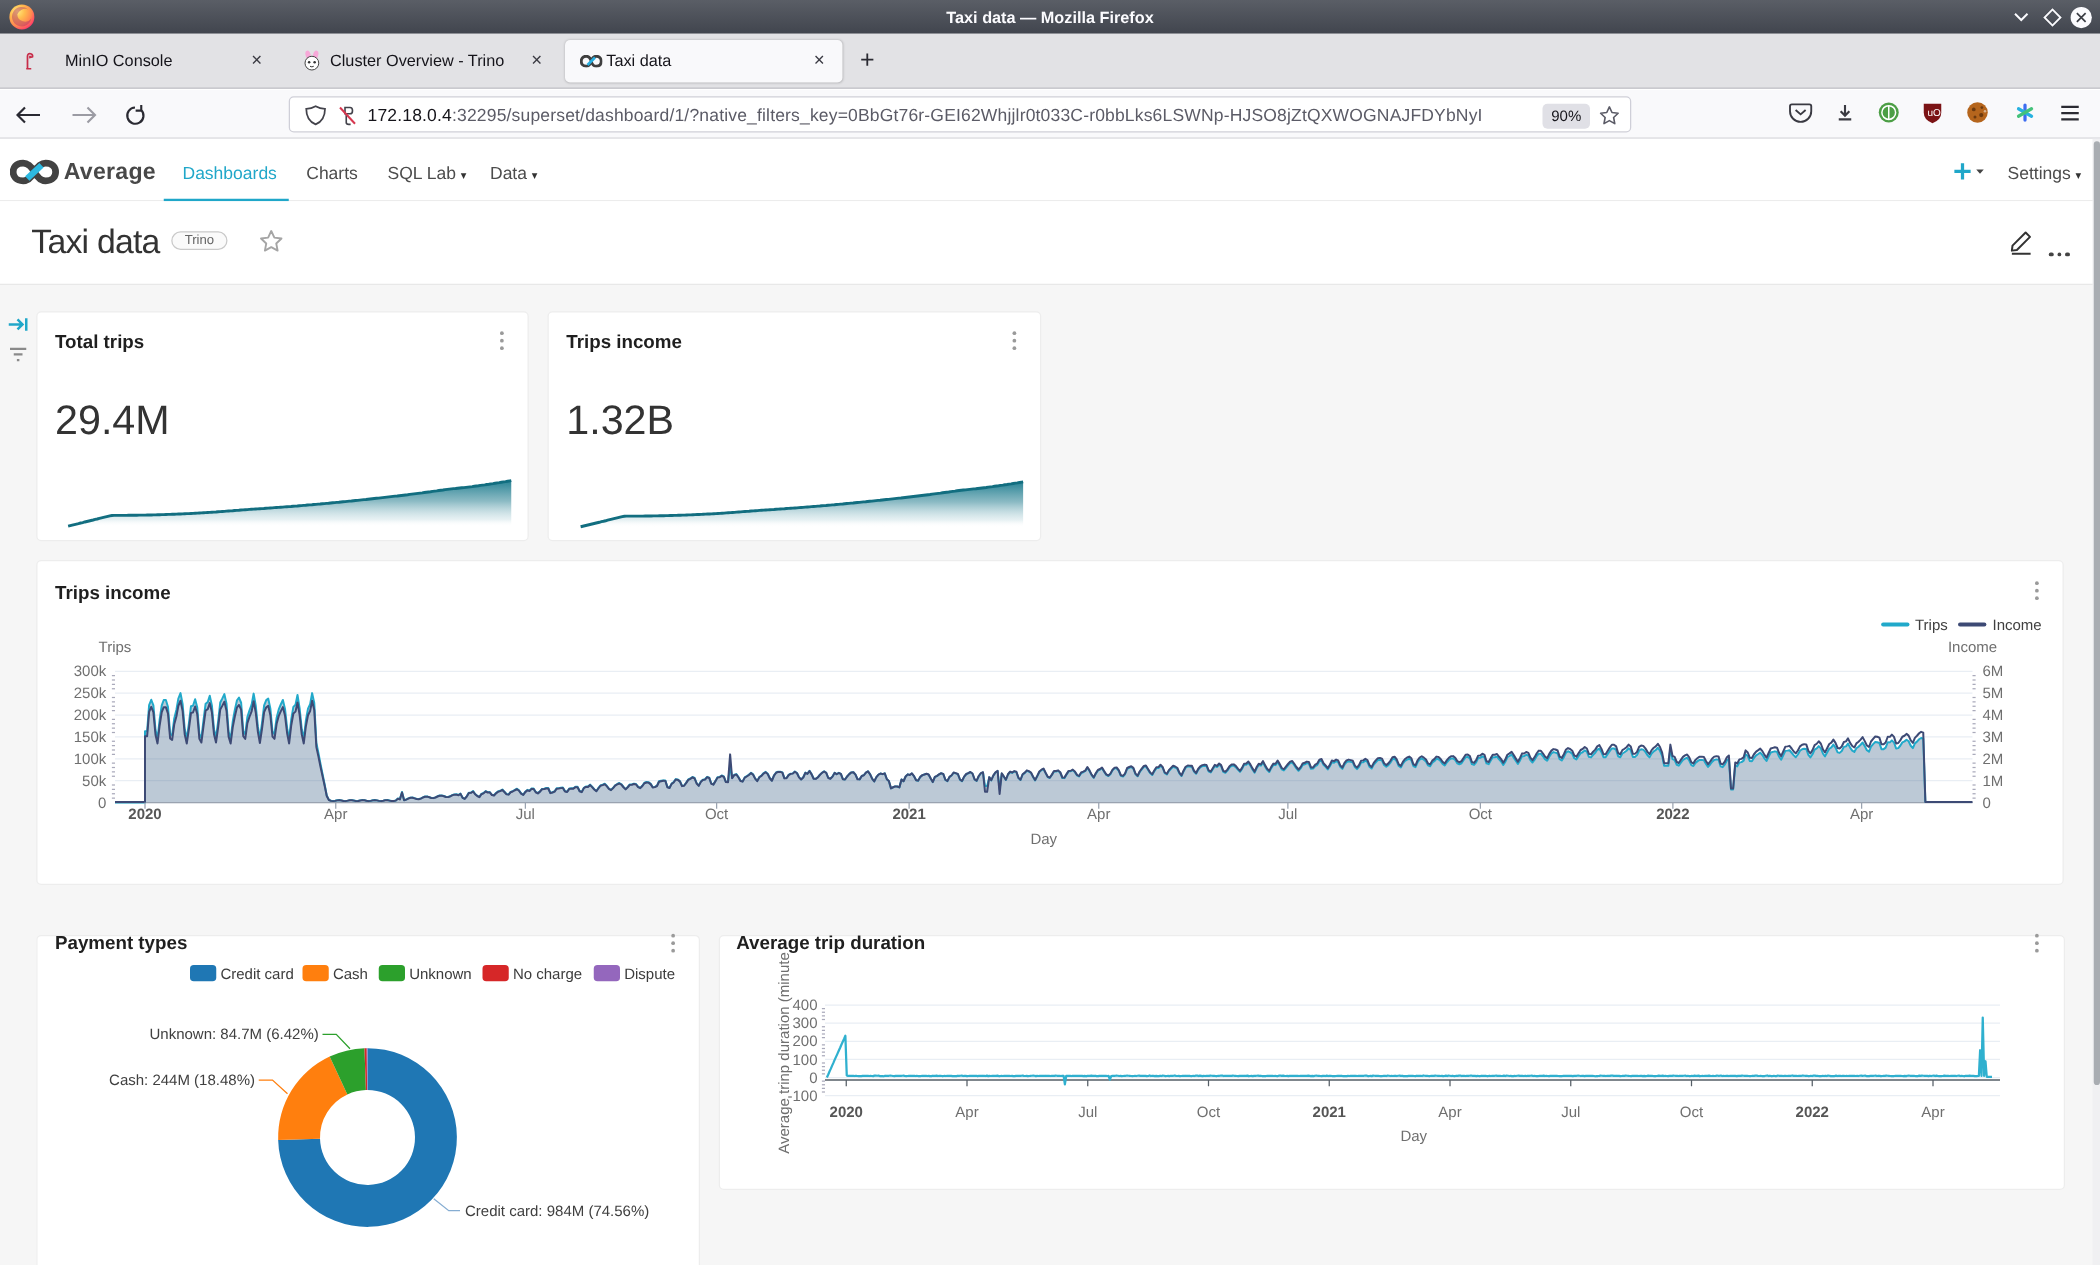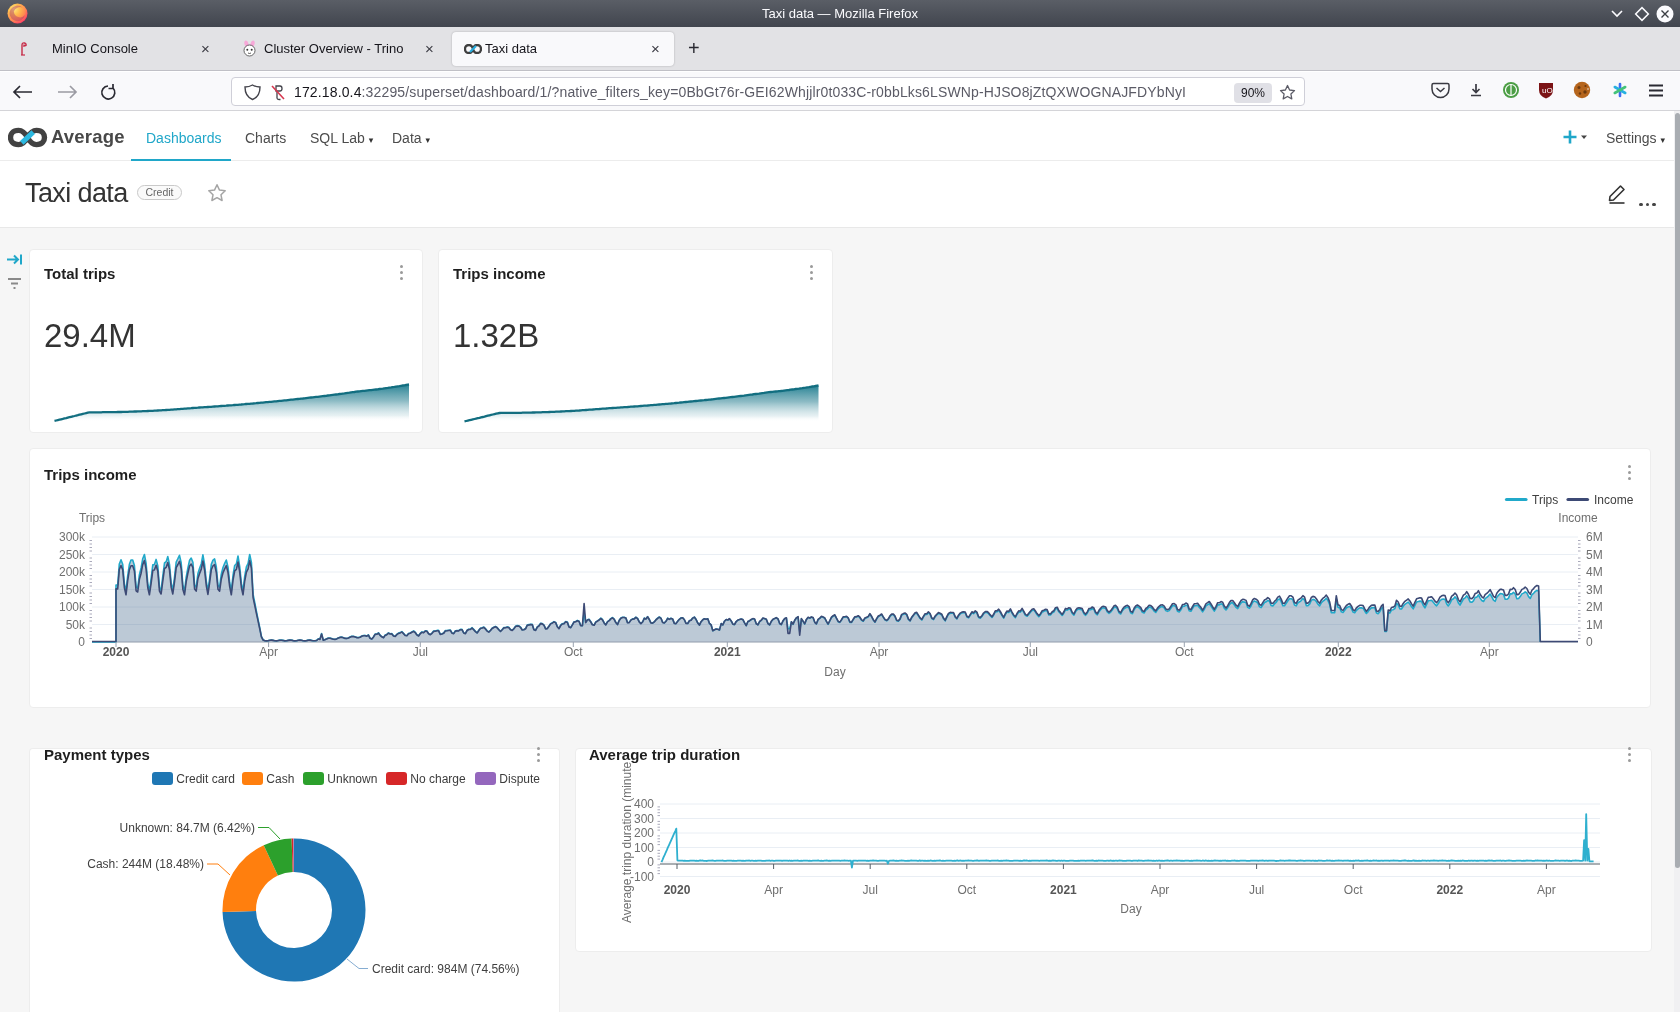--- a/index.html
+++ b/index.html
@@ -1,17 +1,17 @@
 <!DOCTYPE html>
 <html><head><meta charset="utf-8"><style>
 *{margin:0;padding:0;box-sizing:border-box}
 html,body{width:1680px;height:1012px;overflow:hidden;font-family:"Liberation Sans",sans-serif}
 .abs{position:absolute}
 .titlebar{position:absolute;left:0;top:0;width:1680px;height:27px;
- background:linear-gradient(#5a5e66,#41454e);}
+ background:linear-gradient(#5a5e66,#41454e);font-weight:bold;}
 .titlebar .ttl{position:absolute;width:100%;text-align:center;top:6px;
  color:#fbfbfe;font-size:13px}
 .tabbar{position:absolute;left:0;top:27px;width:1680px;height:44px;background:#e2e2e5;
  border-bottom:1px solid #c0c0c6}
 .tab{position:absolute;top:5px;height:34px;border-radius:4px;font-size:13px;color:#15141a}
 .tab .x{position:absolute;top:8px;color:#3a3a42;font-size:15px}
 .atab{background:#f9f9fb;box-shadow:0 0 2px rgba(0,0,0,.25)}
 .toolbar{position:absolute;left:0;top:72px;width:1680px;height:39px;background:#f9f9fb;
  border-bottom:1px solid #d4d4d8}
 .urlbox{position:absolute;left:231px;top:77px;width:1074px;height:29px;background:#fff;
@@ -153,21 +153,21 @@
     <div class="nitem" style="left:392px">Data <span style="font-size:9px;color:#333">▾</span></div>
     <svg class="abs" style="left:1562px;top:18px" width="26" height="16" viewBox="0 0 26 16">
       <path d="M8 1.5 L8 14.5 M1.5 8 L14.5 8" stroke="#20a7c9" stroke-width="2.6"></path>
       <path d="M19 6.5 L22 10 L25 6.5 Z" fill="#444"></path>
     </svg>
     <div class="nitem" style="left:1606px">Settings <span style="font-size:9px;color:#333">▾</span></div>
   </div>
 <div class="underline"></div>
 <div class="dashhead"></div>
 <div class="dtitle">Taxi data</div>
-<div class="draft">Credit</div>
+<div class="draft">Trino</div>
 <svg class="abs" style="left:207px;top:183px;z-index:5" width="20" height="20" viewBox="0 0 20 20">
     <path d="M10 1.8 L12.5 7.1 L18.2 7.8 L14 11.8 L15.1 17.5 L10 14.7 L4.9 17.5 L6 11.8 L1.8 7.8 L7.5 7.1 Z" fill="none" stroke="#a5a5a5" stroke-width="1.5" stroke-linejoin="round"></path>
   </svg>
 <svg class="abs" style="left:1606px;top:182px" width="22" height="22" viewBox="0 0 22 22">
     <path d="M4 14.5 L14.5 4 L18 7.5 L7.5 18 L3.5 18.5 Z" fill="none" stroke="#333" stroke-width="1.6" stroke-linejoin="round"></path>
     <path d="M3.5 21 L18.5 21" stroke="#333" stroke-width="1.6"></path>
   </svg>
 <div class="abs hdots" style="left:1639px;top:192px;z-index:5"><i></i><i></i><i></i></div>
 <div class="content"></div>
 <svg class="abs" style="left:6px;top:251px" width="17" height="17" viewBox="0 0 17 17">

